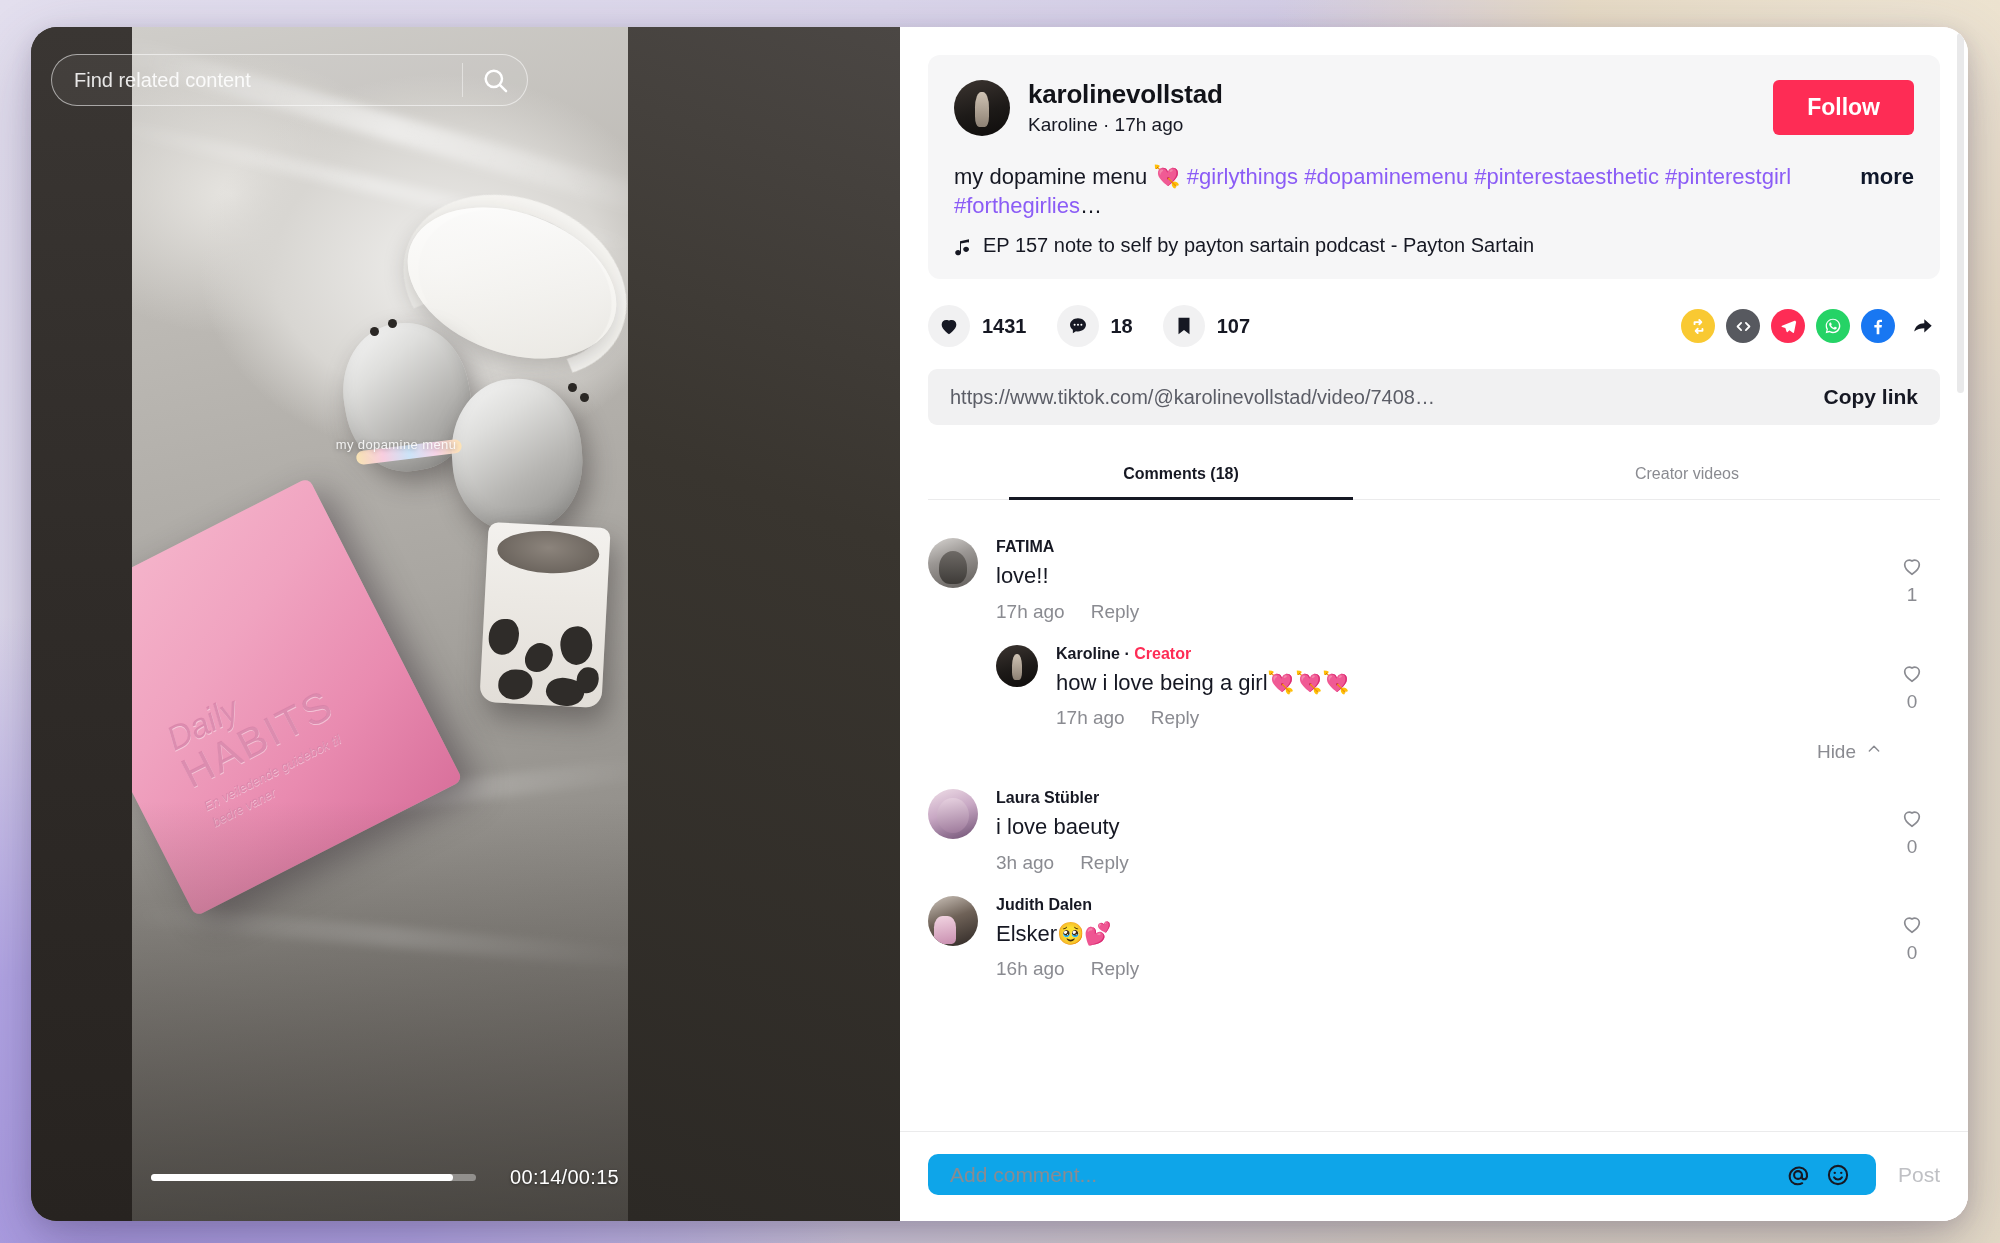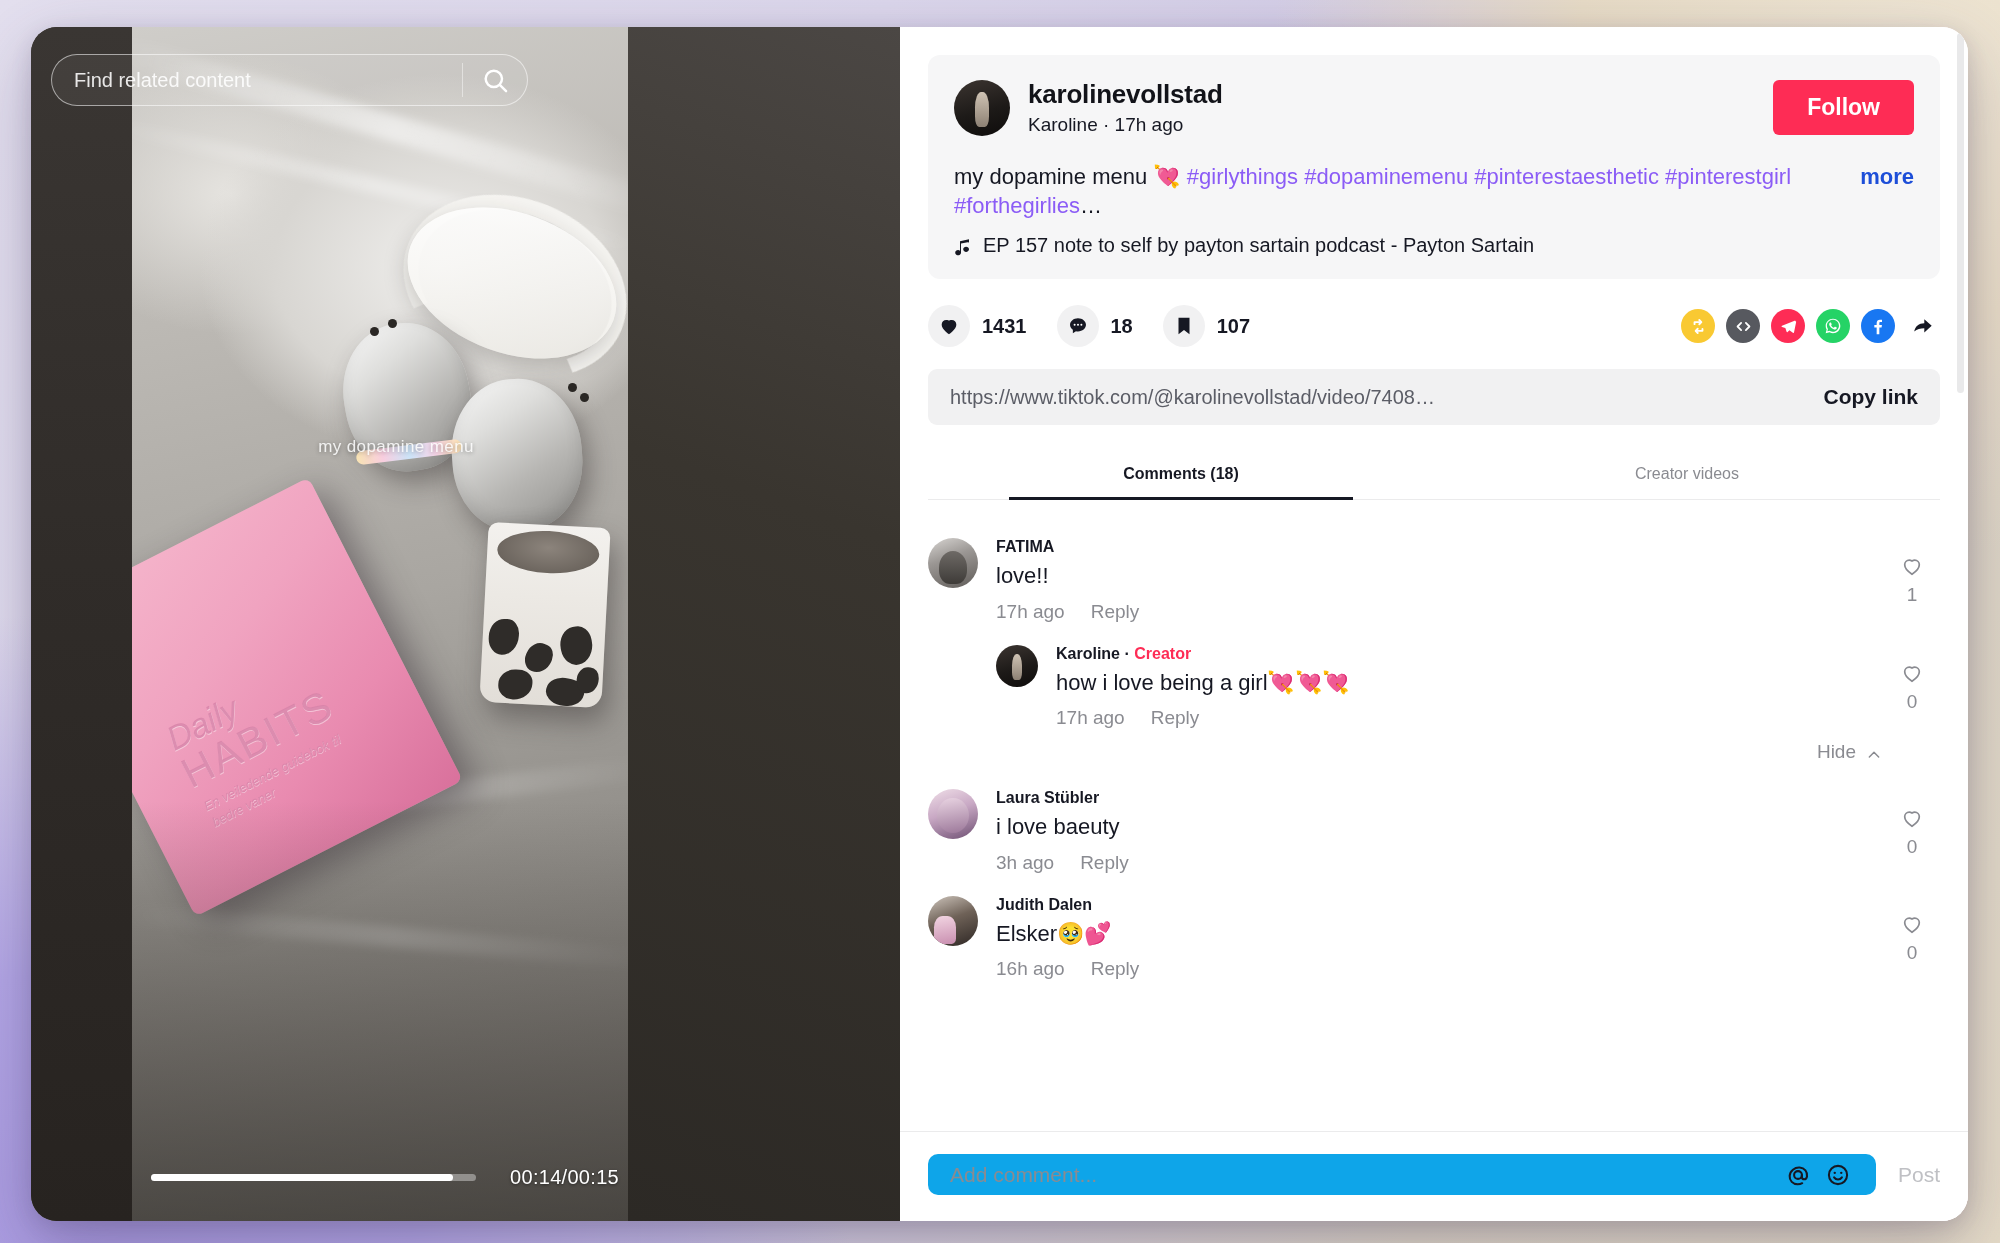--- a/index.html
+++ b/index.html
@@ -117,21 +117,21 @@
   }
   .spot { position: absolute; background: #2f2c29; border-radius: 50% 40% 55% 45%; }
   .s1 { left: 6px;  top: 96px;  width: 30px; height: 36px; }
   .s2 { left: 44px; top: 118px; width: 26px; height: 30px; transform: rotate(20deg); }
   .s3 { left: 78px; top: 100px; width: 32px; height: 38px; transform: rotate(-15deg); }
   .s4 { left: 18px; top: 146px; width: 34px; height: 30px; }
   .s5 { left: 66px; top: 152px; width: 38px; height: 28px; transform: rotate(10deg); }
   .s6 { left: 96px; top: 140px; width: 22px; height: 26px; }
   .overlay-caption {
     position: absolute; left: 0; right: 0; top: 410px; text-align: center;
-    color: rgba(255,255,255,.86); font-size: 17px; letter-spacing: .4px;
+    color: rgba(255,255,255,.86); font-size: 13px; letter-spacing: .4px;
     text-shadow: 0 1px 4px rgba(0,0,0,.35); pointer-events: none; padding-left: 32px;
   }
 
   
   .searchbar {
     position: absolute; left: 20px; top: 27px; width: 477px; height: 52px;
     border: 1.5px solid rgba(255,255,255,.55); border-radius: 26px;
     background: rgba(255,255,255,.05); display: flex; align-items: center;
   }
   .searchbar input {
@@ -190,21 +190,21 @@
   .author-meta { margin-left: 18px; }
   .uname { font-size: 26px; font-weight: bold; color: #121319; letter-spacing: -.2px; }
   .sub { font-size: 19px; color: #161823; margin-top: 4px; }
   .follow {
     margin-left: auto; background: #fe2c55; color: #fff; border: none;
     font-size: 23px; font-weight: bold; padding: 14px 34px; border-radius: 6px;
     cursor: pointer; font-family: "Liberation Sans", sans-serif;
   }
   .desc { margin-top: 26px; font-size: 22px; line-height: 1.32; color: #161823; position: relative; }
   .tag { color: #8b5cf6; margin-top: 8px; }
-  .more { float: right; font-weight: bold; color: #1d4ed8; cursor: pointer; margin-left: 14px; }
+  .more { float: right; font-weight: bold; color: #0f172a; cursor: pointer; margin-left: 14px; }
   .music { margin-top: 14px; font-size: 20px; color: #161823; display: flex; align-items: flex-end; gap: 12px; }
 
   .actions { margin: 26px 28px 0 28px; display: flex; align-items: center; }
   .stat { display: flex; align-items: center; margin-right: 30px; cursor: pointer; }
   .stat-ico {
     width: 42px; height: 42px; border-radius: 50%; background: #f1f1f2;
     display: flex; align-items: center; justify-content: center;
   }
   .stat-n { margin-left: 12px; font-size: 20px; font-weight: bold; color: #161823; }
   .share-group { margin-left: auto; display: flex; align-items: center; gap: 11px; }
@@ -236,21 +236,21 @@
   .c-name .creator { color: #fe2c55; font-weight: bold; }
   .c-text { font-size: 22px; color: #161823; margin-top: 6px; line-height: 1.3; }
   .c-meta { margin-top: 10px; font-size: 19px; color: #8a8b91; display: flex; gap: 26px; }
   .c-meta .reply { cursor: pointer; }
   .c-like { width: 56px; flex: none; display: flex; flex-direction: column;
             align-items: center; justify-content: center; cursor: pointer; }
   .c-like .n { font-size: 19px; color: #8a8b91; margin-top: 6px; }
   .replies { margin-left: 68px; }
   .hide { text-align: right; font-size: 19px; color: #8a8b91; cursor: pointer;
           padding: 4px 58px 12px 0; display: flex; justify-content: flex-end;
-          align-items: flex-end; gap: 10px; }
+          align-items: flex-start; gap: 10px; }
 
   .composer {
     border-top: 1px solid #ebebec; padding: 22px 28px 26px 28px;
     display: flex; align-items: center; background: #fff;
   }
   .cbox { flex: 1; background: #0ea5e9; border-radius: 10px; height: 41px;
           display: flex; align-items: center; padding: 0 18px 0 22px; }
   .cbox input { flex: 1; background: transparent; border: none; outline: none;
     font-size: 21px; color: #161823; font-family: "Liberation Sans", sans-serif; }
   .cbox input::placeholder { color: #8a8b91; }

